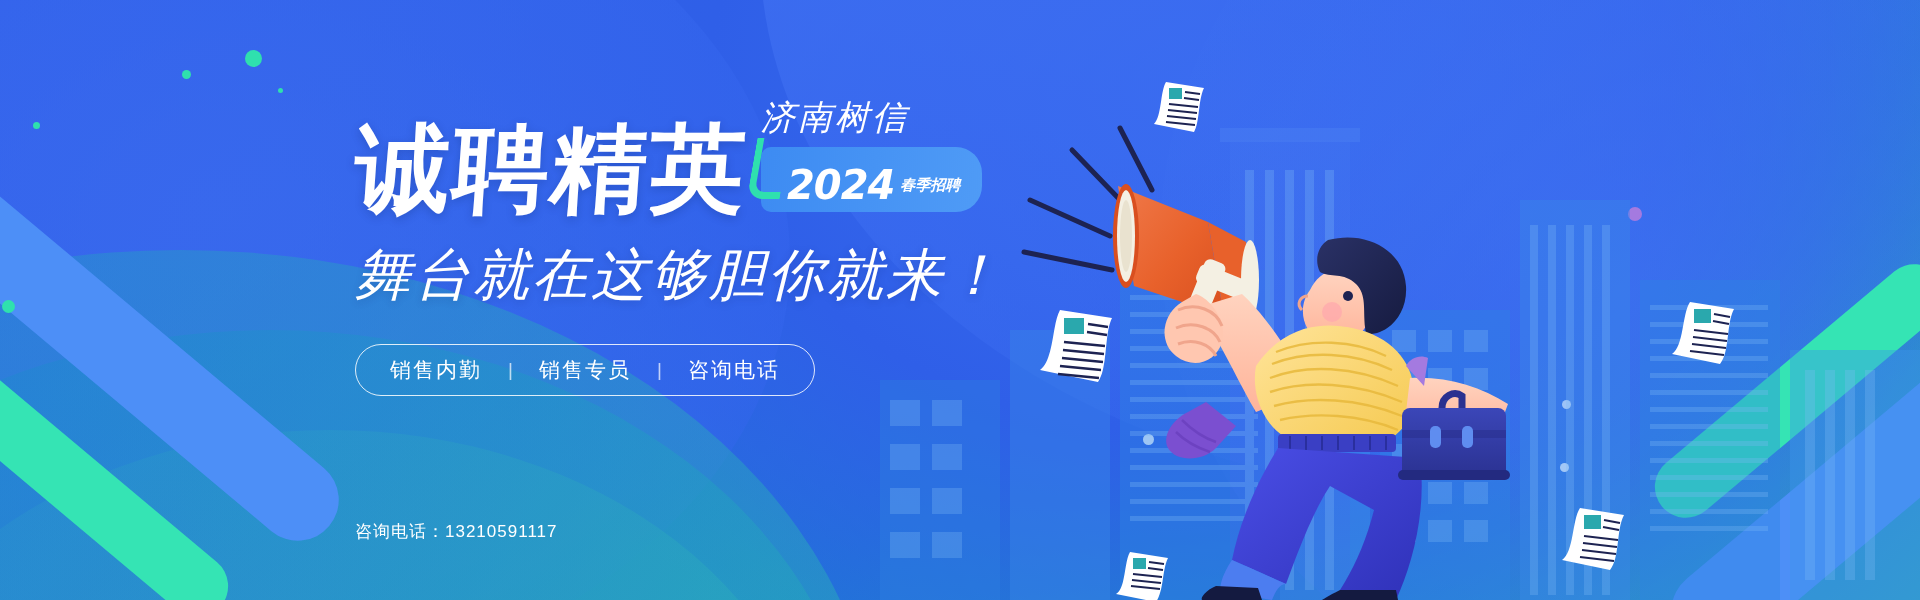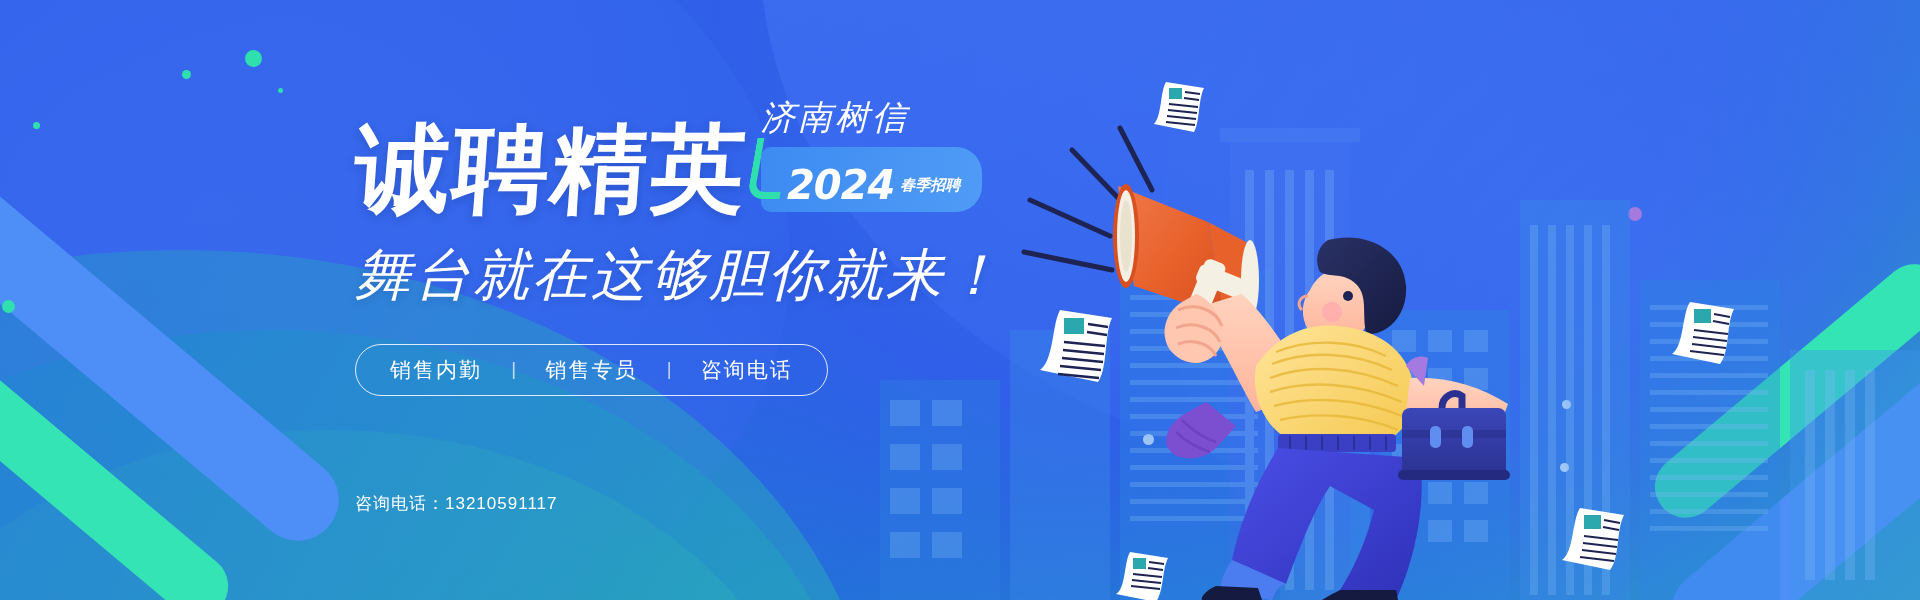--- a/index.html
+++ b/index.html
@@ -103,26 +103,26 @@
     font-size:15px; font-weight:bold; font-style:italic; color:#fff; }
   .subheadline {
     margin-top:18px; font-size:56px; color:#ffffff; font-style:italic;
     letter-spacing:3px; font-weight:normal; white-space:nowrap;
     font-family:Liberation Mono, monospace;
     text-shadow:0 2px 8px rgba(10,30,90,.18);
   }
   .positions {
     margin-top:30px; display:inline-flex; align-items:center;
     border:1.5px solid rgba(255,255,255,.85); border-radius:999px;
-    padding:11px 34px; gap:0;font-family:Liberation Mono, monospace;
+    padding:11px 34px; gap:0;
   }
   .pos-item { font-size:21px; color:#ffffff; letter-spacing:2px; }
   .pos-sep { color:rgba(255,255,255,.7); font-size:19px; padding:0 26px; }
   .contact {
-    position:absolute; left:355px; top:492px; display:flex; gap:32px;
+    position:absolute; left:355px; top:520px; display:flex; gap:32px;
     font-size:17px; color:#ffffff; letter-spacing:1px;
   }
   .contact span { white-space:nowrap; }
 
   
   .illustration { position:absolute; left:1010px; top:90px; width:520px; height:510px; }
   .paper { position:absolute; }
 </style>
 </head>
 <body>

